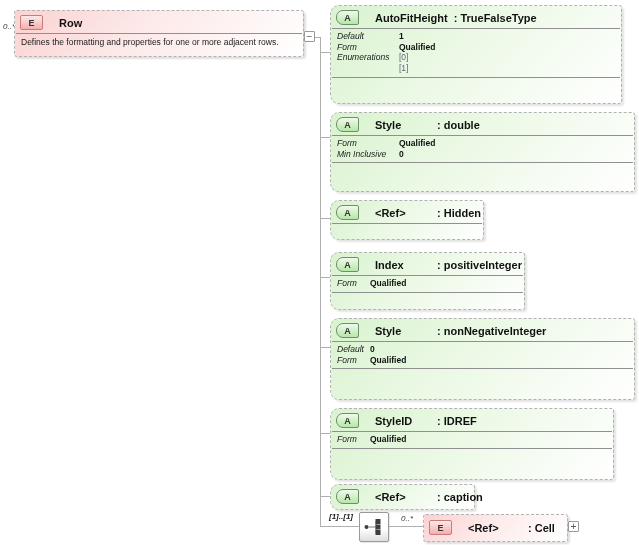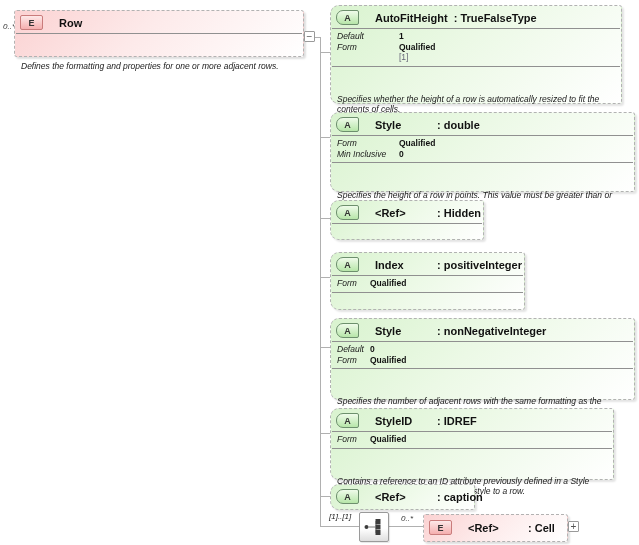--- a/index.html
+++ b/index.html
@@ -5,21 +5,21 @@
   html,body{margin:0;padding:0;background:#fff;}
   .canvas{position:relative;width:639px;height:545px;background:#fff;
           font-family:"Liberation Sans",sans-serif;overflow:hidden;}
 
   
   .hline{position:absolute;height:0;border-top:1px solid #b0b0b0;}
   .vline{position:absolute;width:0;border-left:1px solid #b0b0b0;}
 
   
   .card{position:absolute;font-size:8px;font-style:italic;color:#333;white-space:nowrap;}
-  .card.bold{font-weight:normal;color:#222;}
+  .card.bold{font-weight:bold;color:#222;}
 
   
   .ebox{position:absolute;border:1px dashed #b2b2b2;border-radius:3px;
         background:linear-gradient(135deg,#fbd2d2 0%,#fdeaea 45%,#ffffff 100%);
         box-shadow:2px 2px 2px rgba(0,0,0,0.13);}
   
   .abox{position:absolute;border:1px dashed #b2b2b2;border-radius:9px 3px 3px 9px;
         background:linear-gradient(135deg,#d9f3cf 0%,#ecf9e6 45%,#ffffff 100%);
         box-shadow:2px 2px 2px rgba(0,0,0,0.11);}
 
@@ -37,21 +37,21 @@
         background:linear-gradient(180deg,#fde8e8,#f5afaf);}
 
   .sep{border-top:1px solid #909090;margin:0 1px;}
   .props{padding:2px 6px 3px 6px;font-size:8.5px;}
   .prow{display:flex;line-height:1.25;}
   .plabel{font-style:italic;color:#1a1a1a;flex:none;}
   .wide .plabel{width:62px;}
   .narrow .plabel{width:33px;}
   .pval{font-weight:bold;color:#111;}
   .pval.enum{font-weight:normal;color:#667;}
-  .desc{padding:3px 20px 3px 6px;font-size:8.5px;font-style:italic;color:#1a1a1a;line-height:1.22;margin-top:24px;}
+  .desc{padding:3px 20px 3px 6px;font-size:8.5px;color:#1a1a1a;line-height:1.22;}
 
   
   .toggle{position:absolute;width:11px;height:11px;border:1px solid #9a9a9a;background:#fff;
           font-size:10px;line-height:9px;text-align:center;color:#555;box-sizing:border-box;
           border-radius:1px;cursor:pointer;}
 
   
   .seqbox{position:absolute;width:28px;height:28px;border:1px solid #9a9a9a;border-radius:2px;
           background:linear-gradient(180deg,#ffffff 0%,#ffffff 55%,#dedede 100%);
           display:flex;align-items:center;justify-content:center;
@@ -97,47 +97,49 @@
     <div class="props wide">
       <div class="prow">
         <span class="plabel">Default</span>
         <span class="pval">1</span>
       </div>
       <div class="prow">
         <span class="plabel">Form</span>
         <span class="pval">Qualified</span>
       </div>
       <div class="prow">
+        <span class="plabel">Enumerations</span>
+        <span class="pval enum">[0]</span>
+      </div>
+      <div class="prow">
         <span class="plabel"></span>
         <span class="pval enum">[1]</span>
       </div>
     </div>
     <div class="sep"></div>
-    <div class="desc">Specifies whether the height of a row is automatically resized to fit the contents of cells.</div>
   </div>
 
   <div class="abox" style="left:330px;top:112px;width:303px;height:78px;">
     <div class="head">
       <span class="abadge">A</span>
       <span class="bname">Style</span>
       <span class="btype">: double</span>
     </div>
     <div class="sep"></div>
     <div class="props wide">
       <div class="prow">
         <span class="plabel">Form</span>
         <span class="pval">Qualified</span>
       </div>
       <div class="prow">
         <span class="plabel">Min Inclusive</span>
         <span class="pval">0</span>
       </div>
     </div>
     <div class="sep"></div>
-    <div class="desc">Specifies the height of a row in points. This value must be greater than or equal to zero.</div>
   </div>
 
   <div class="abox" style="left:330px;top:200px;width:152px;height:38px;">
     <div class="head">
       <span class="abadge">A</span>
       <span class="bname">&lt;Ref&gt;</span>
       <span class="btype">: Hidden</span>
     </div>
     <div class="sep"></div>
   </div>
@@ -169,38 +171,36 @@
       <div class="prow">
         <span class="plabel">Default</span>
         <span class="pval">0</span>
       </div>
       <div class="prow">
         <span class="plabel">Form</span>
         <span class="pval">Qualified</span>
       </div>
     </div>
     <div class="sep"></div>
-    <div class="desc">Specifies the number of adjacent rows with the same formatting as the defined row.</div>
   </div>
 
   <div class="abox" style="left:330px;top:408px;width:282px;height:70px;">
     <div class="head">
       <span class="abadge">A</span>
       <span class="bname">StyleID</span>
       <span class="btype">: IDREF</span>
     </div>
     <div class="sep"></div>
     <div class="props narrow">
       <div class="prow">
         <span class="plabel">Form</span>
         <span class="pval">Qualified</span>
       </div>
     </div>
     <div class="sep"></div>
-    <div class="desc">Contains a reference to an ID attribute previously defined in a Style element. Used to apply that defined style to a row.</div>
   </div>
 
   <div class="abox" style="left:330px;top:484px;width:143px;height:24px;">
     <div class="head" style="padding-top:4px;">
       <span class="abadge">A</span>
       <span class="bname">&lt;Ref&gt;</span>
       <span class="btype">: caption</span>
     </div>
   </div>
 

